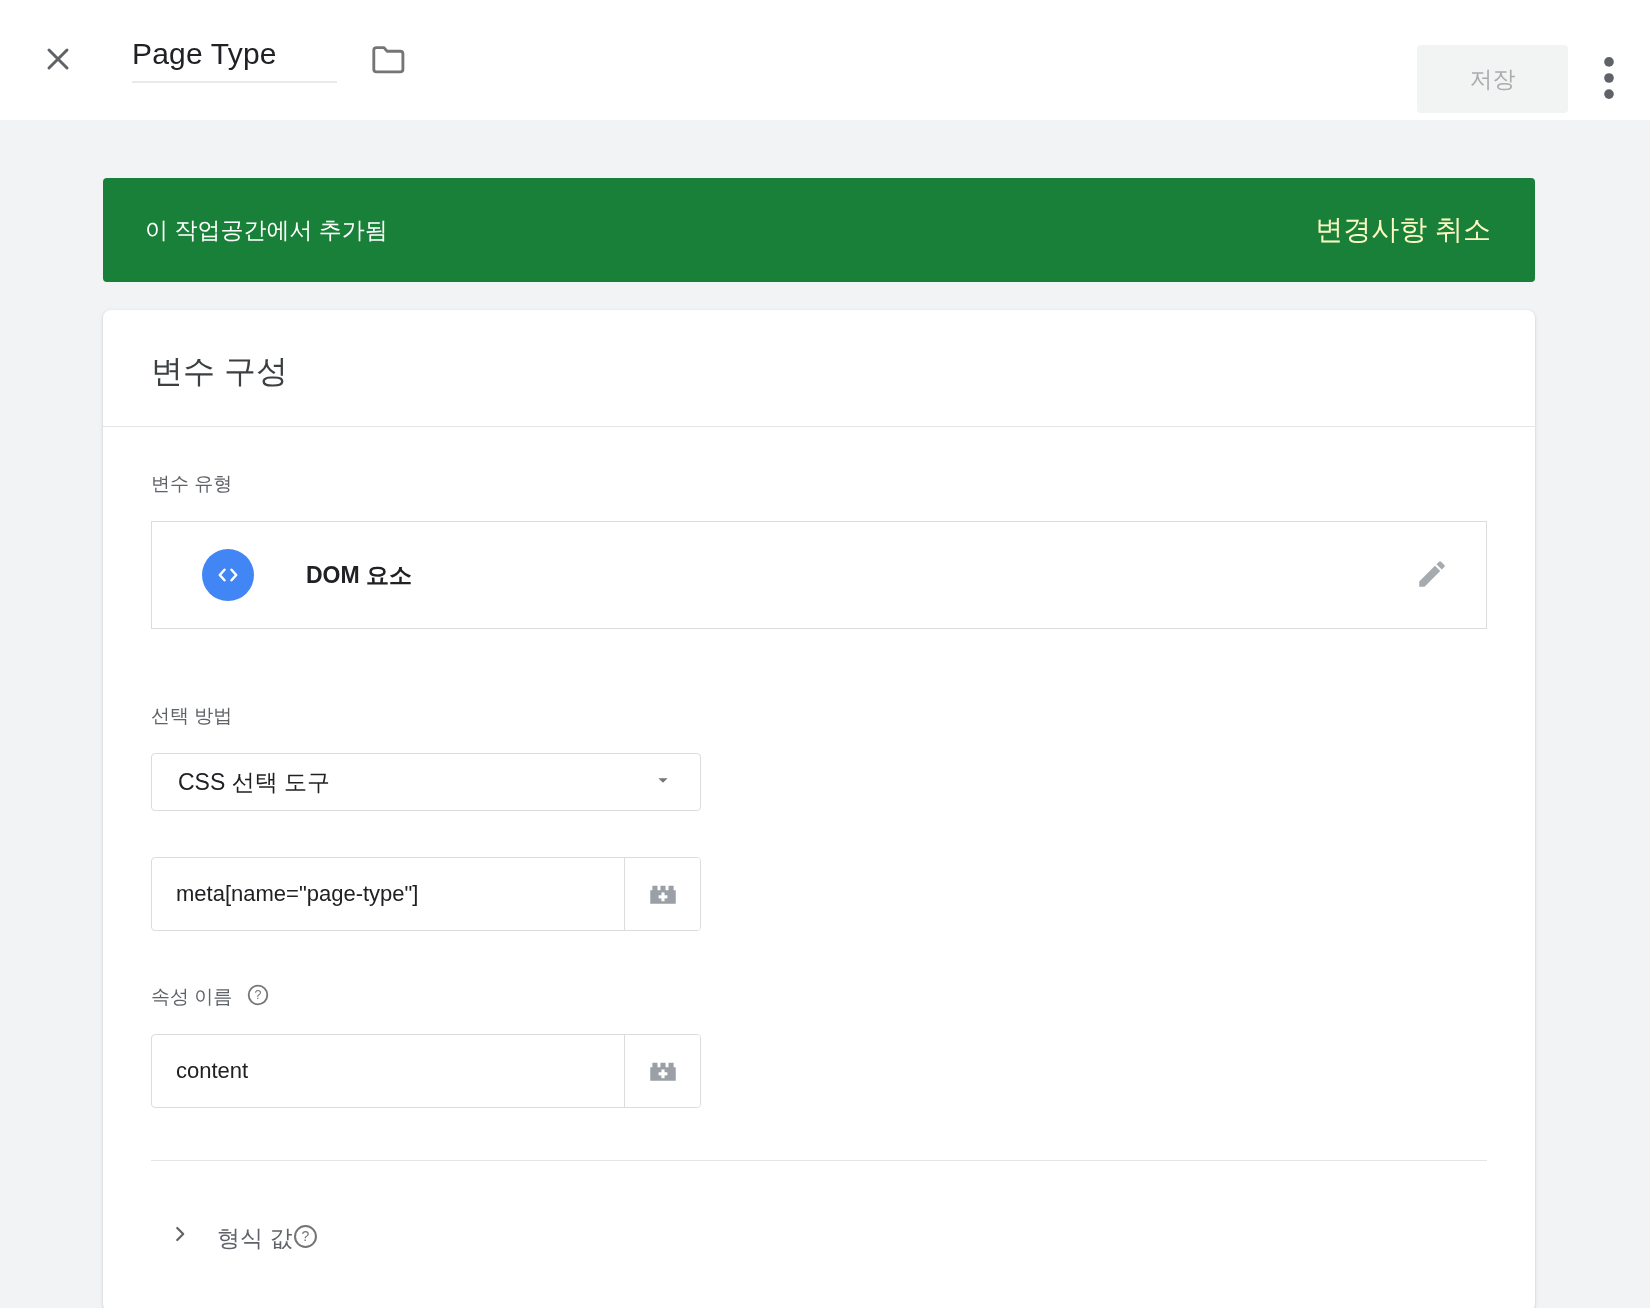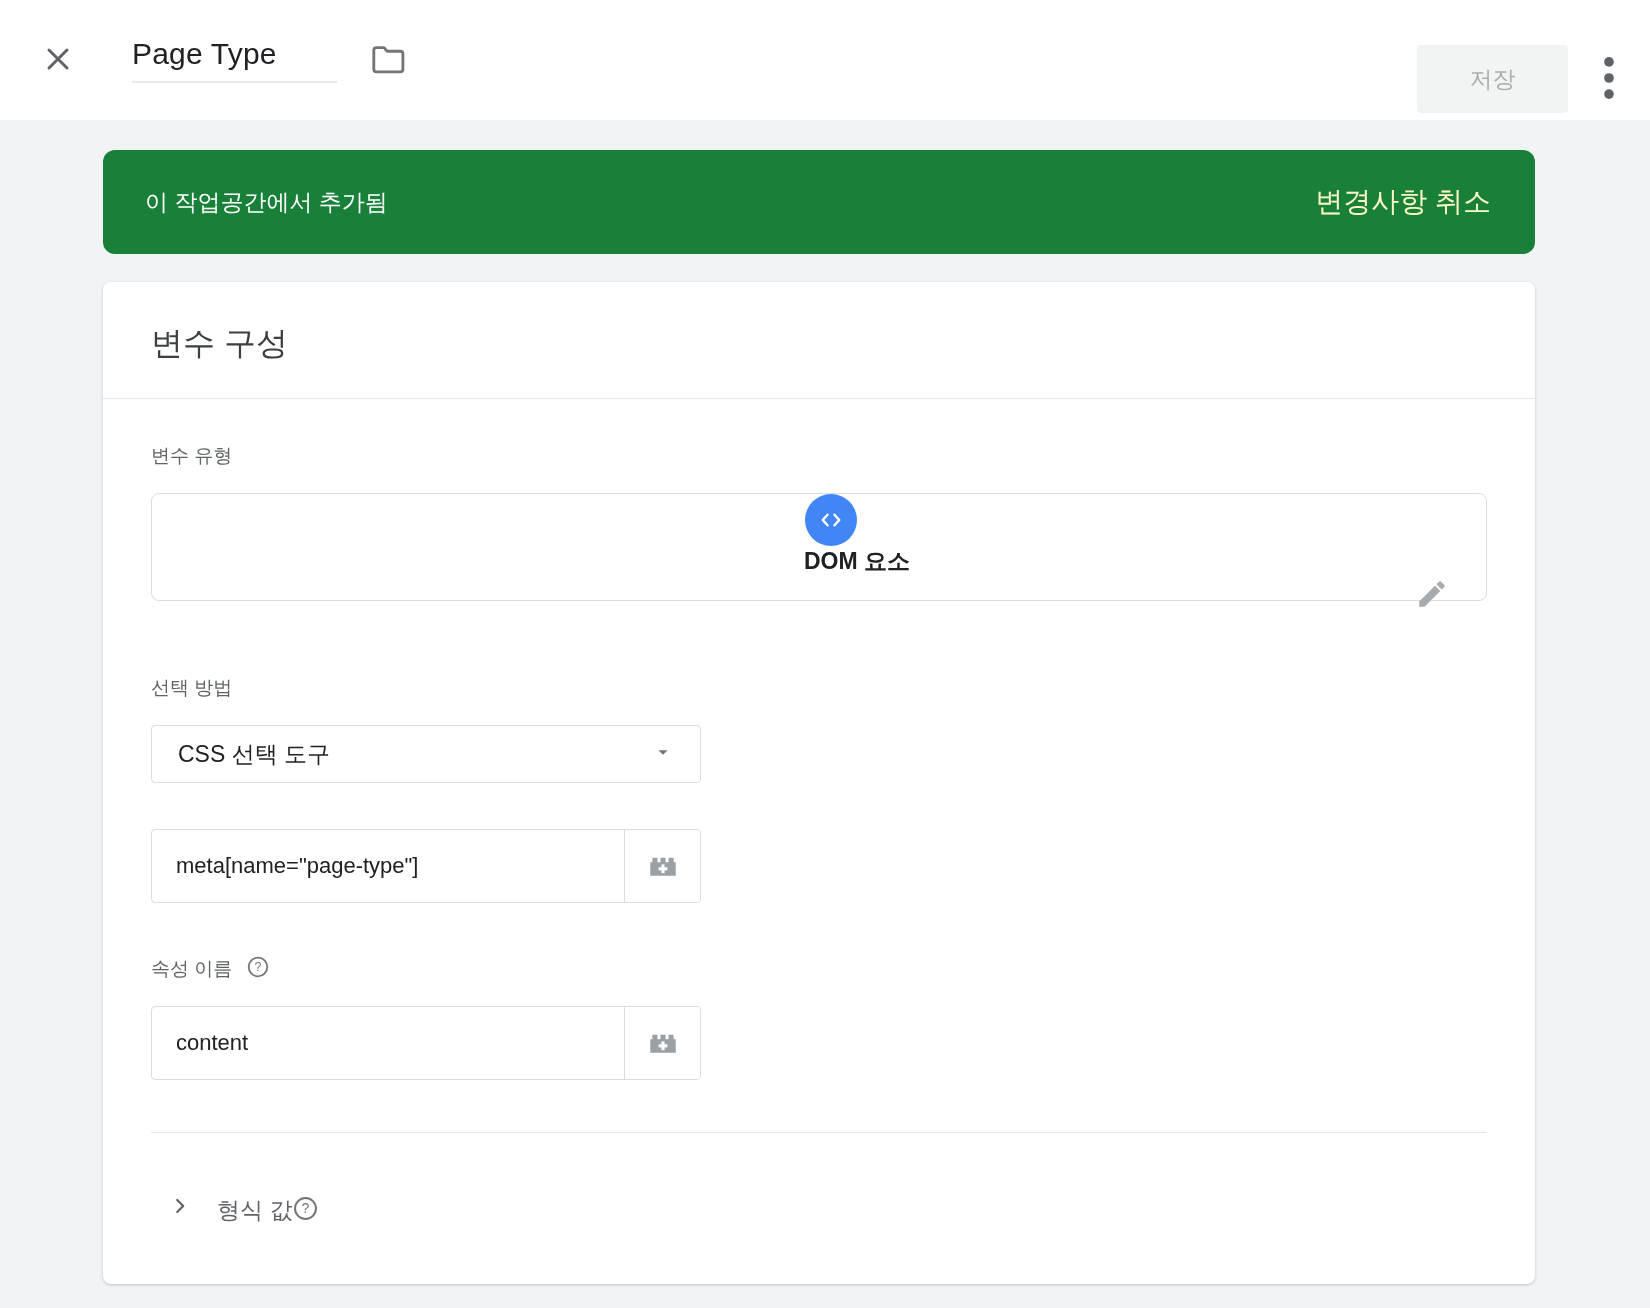--- a/index.html
+++ b/index.html
@@ -42,21 +42,21 @@
     background:#f2f3f3;color:#a9adb0;font-size:23px;cursor:default;
     font-family:inherit;
   }
   .kebab-btn{
     border:none;background:transparent;width:54px;height:68px;margin:0 14px 0 14px;
     display:flex;align-items:center;justify-content:center;cursor:pointer;
   }
   
   .content{margin-left:103px;width:1432px;}
   .banner{
-    margin-top:30px;height:104px;border-radius:12px;
+    margin-top:58px;height:104px;border-radius:4px;
     background:var(--banner-green);color:#fff;
     display:flex;align-items:center;justify-content:space-between;
     padding:0 40px 0 42px;
   }
   .banner-msg{font-size:23px;}
   .banner-action{
     background:transparent;border:none;color:#fef9c3;font-size:28px;cursor:pointer;
     font-family:inherit;padding:10px 4px;
   }
   .card{
@@ -68,23 +68,23 @@
     padding:40px 48px 32px 48px;border-bottom:1px solid #e3e5e8;
   }
   .card-title{font-size:32px;font-weight:400;color:#3c4043;}
   .card-body{padding:44px 48px 0 48px;}
   .field-label{
     font-size:19px;color:var(--label-gray);margin-bottom:24px;
     display:flex;align-items:flex-end;gap:14px;
   }
   
   .type-box{
-    height:108px;border:1px solid var(--border);border-radius:8px;
+    height:108px;border:1px solid var(--border);border-radius:0;
     display:flex;align-items:center;padding:0 26px 0 50px;
-    margin-bottom:74px;cursor:pointer;flex-direction:column;
+    margin-bottom:74px;cursor:pointer;
   }
   .type-ic{
     width:52px;height:52px;border-radius:50%;background:var(--accent-blue);
     display:flex;align-items:center;justify-content:center;flex:0 0 52px;
   }
   .type-name{margin-left:52px;font-size:23px;font-weight:700;color:#202124;}
   .type-edit{
     margin-left:auto;border:none;background:transparent;width:56px;height:56px;
     display:flex;align-items:center;justify-content:center;cursor:pointer;
   }

